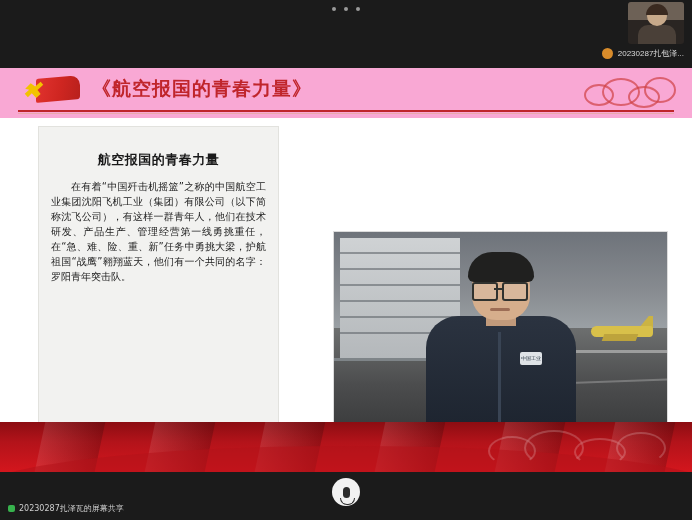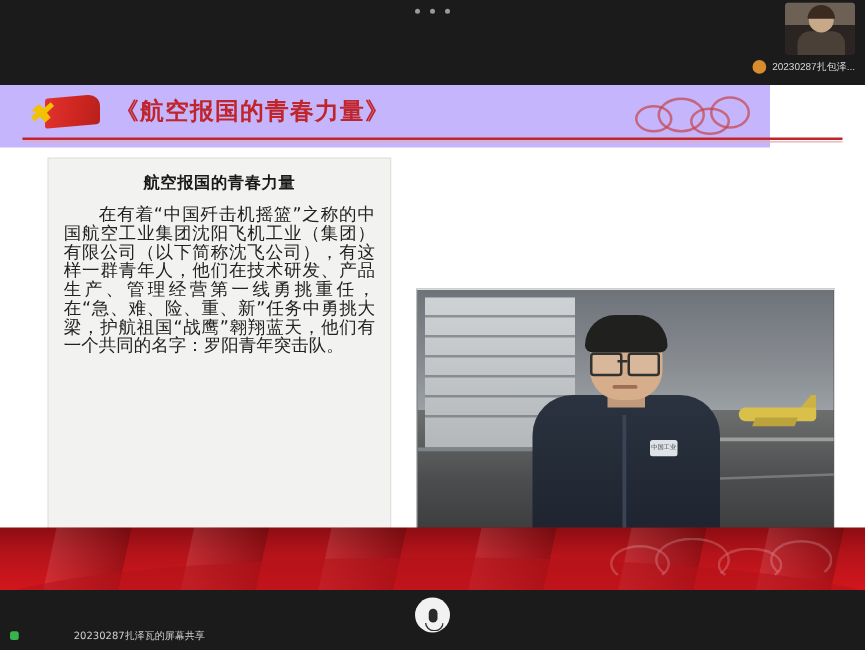--- a/index.html
+++ b/index.html
@@ -104,23 +104,23 @@
     width: 692px;
     height: 393px;
     background: #ffffff;
     overflow: hidden;
   }
 
   
   .slide-header {
     position: absolute;
     left: 0; top: 0;
-    width: 616px;
+    width: 692px;
     height: 50px;
-    background: #c4b5fd;
+    background: #f9a8d4;
   }
   .header-rule {
     position: absolute;
     left: 18px; top: 42px;
     width: 656px; height: 2px;
     background: #c0252b;
   }
   .header-rule:after {
     content: "";
     position: absolute;
@@ -171,39 +171,39 @@
   }
   .o1 { left: 4px;  top: 10px; width: 26px; height: 18px; border-color: #cf3a35; border-right-color: transparent; }
   .o2 { left: 22px; top: 4px;  width: 34px; height: 24px; border-color: #cf3a35; border-bottom-color: transparent; }
   .o3 { left: 48px; top: 12px; width: 28px; height: 18px; border-color: #d9534f; border-left-color: transparent; }
   .o4 { left: 64px; top: 3px;  width: 28px; height: 22px; border-color: #c9302c; border-top-color: transparent; }
 
   
   .text-col {
     position: absolute;
     left: 38px; top: 58px;
-    width: 275px;
+    width: 241px;
     height: 320px;
     background: #f2f2f0;
     border: 1px solid #e2e2de;
     box-sizing: border-box;
-    padding: 8px 12px 0 12px;
+    padding: 22px 12px 0 12px;
   }
   .text-title {
     text-align: center;
     font-size: 13px;
     font-weight: bold;
     color: #1a1a1a;
     font-family: "DejaVu Sans", sans-serif;
     margin: 2px 0 10px 0;
     letter-spacing: .5px;
   }
   .text-body p {
     margin: 0 0 3px 0;
-    font-size: 14px;
+    font-size: 10px;
     line-height: 15px;
     color: #222;
     text-align: justify;
     text-indent: 2em;
     font-family: "DejaVu Sans", sans-serif;
   }
 
   
   .photo {
     position: absolute;
@@ -447,21 +447,20 @@
     border-radius: 0 0 8px 8px;
   }
   .share-status {
     position: absolute;
     left: 8px; bottom: 6px;
     display: flex;
     align-items: center;
     color: #cfcfcf;
     font-size: 8px;
     font-family: "DejaVu Sans", sans-serif;
-    gap: 40px;
   }
   .share-dot {
     width: 7px; height: 7px;
     border-radius: 2px;
     background: #37b24d;
     margin-right: 4px;
     display: block;
   }
 </style>
 </head>

